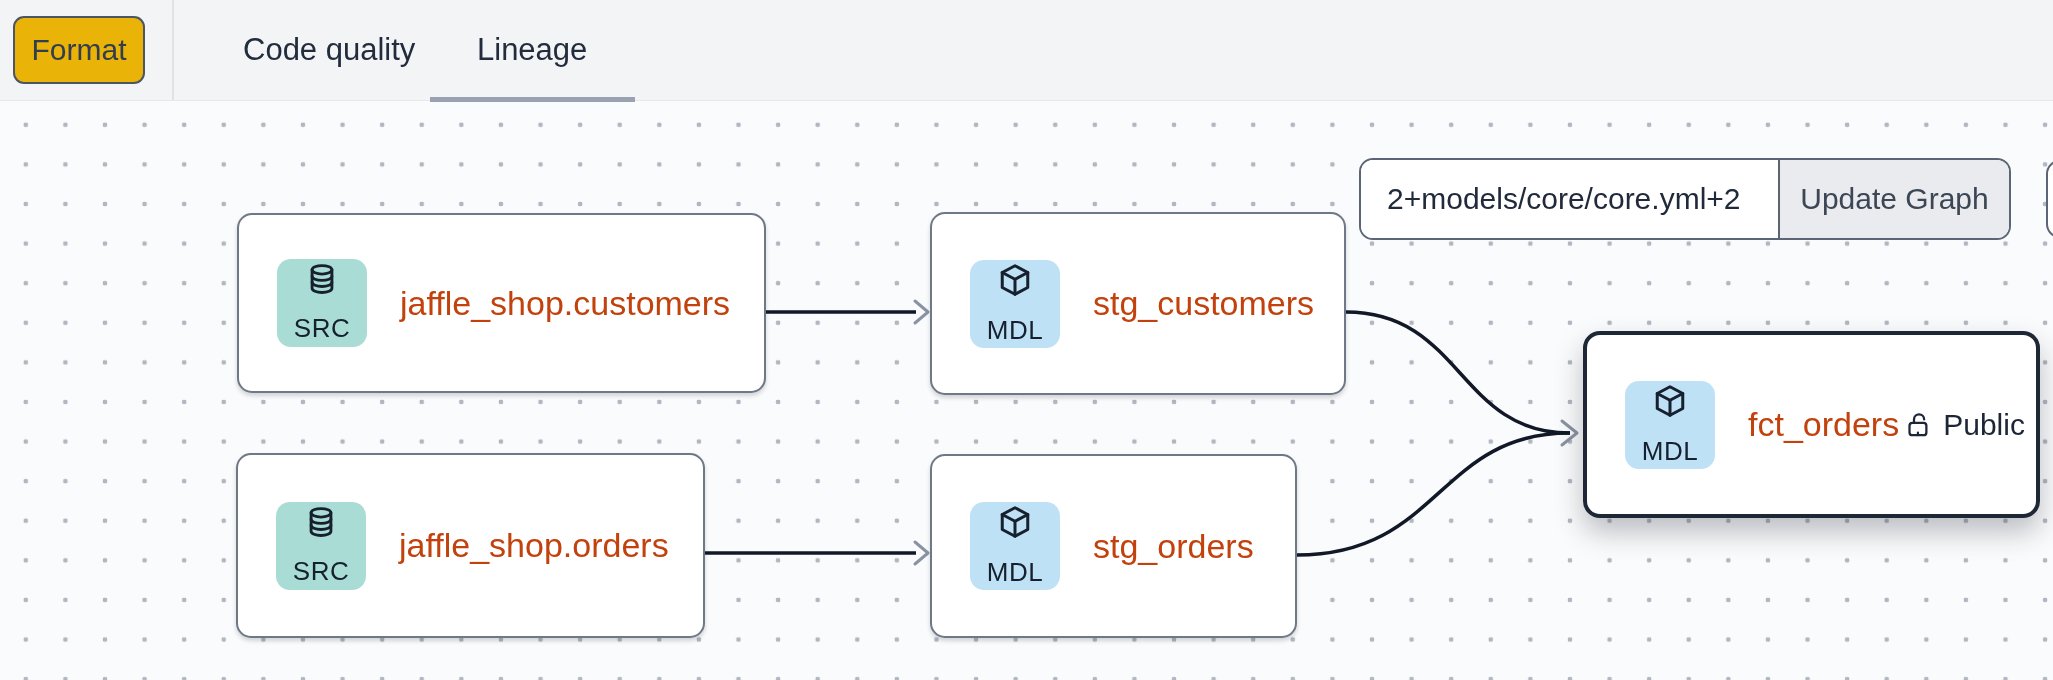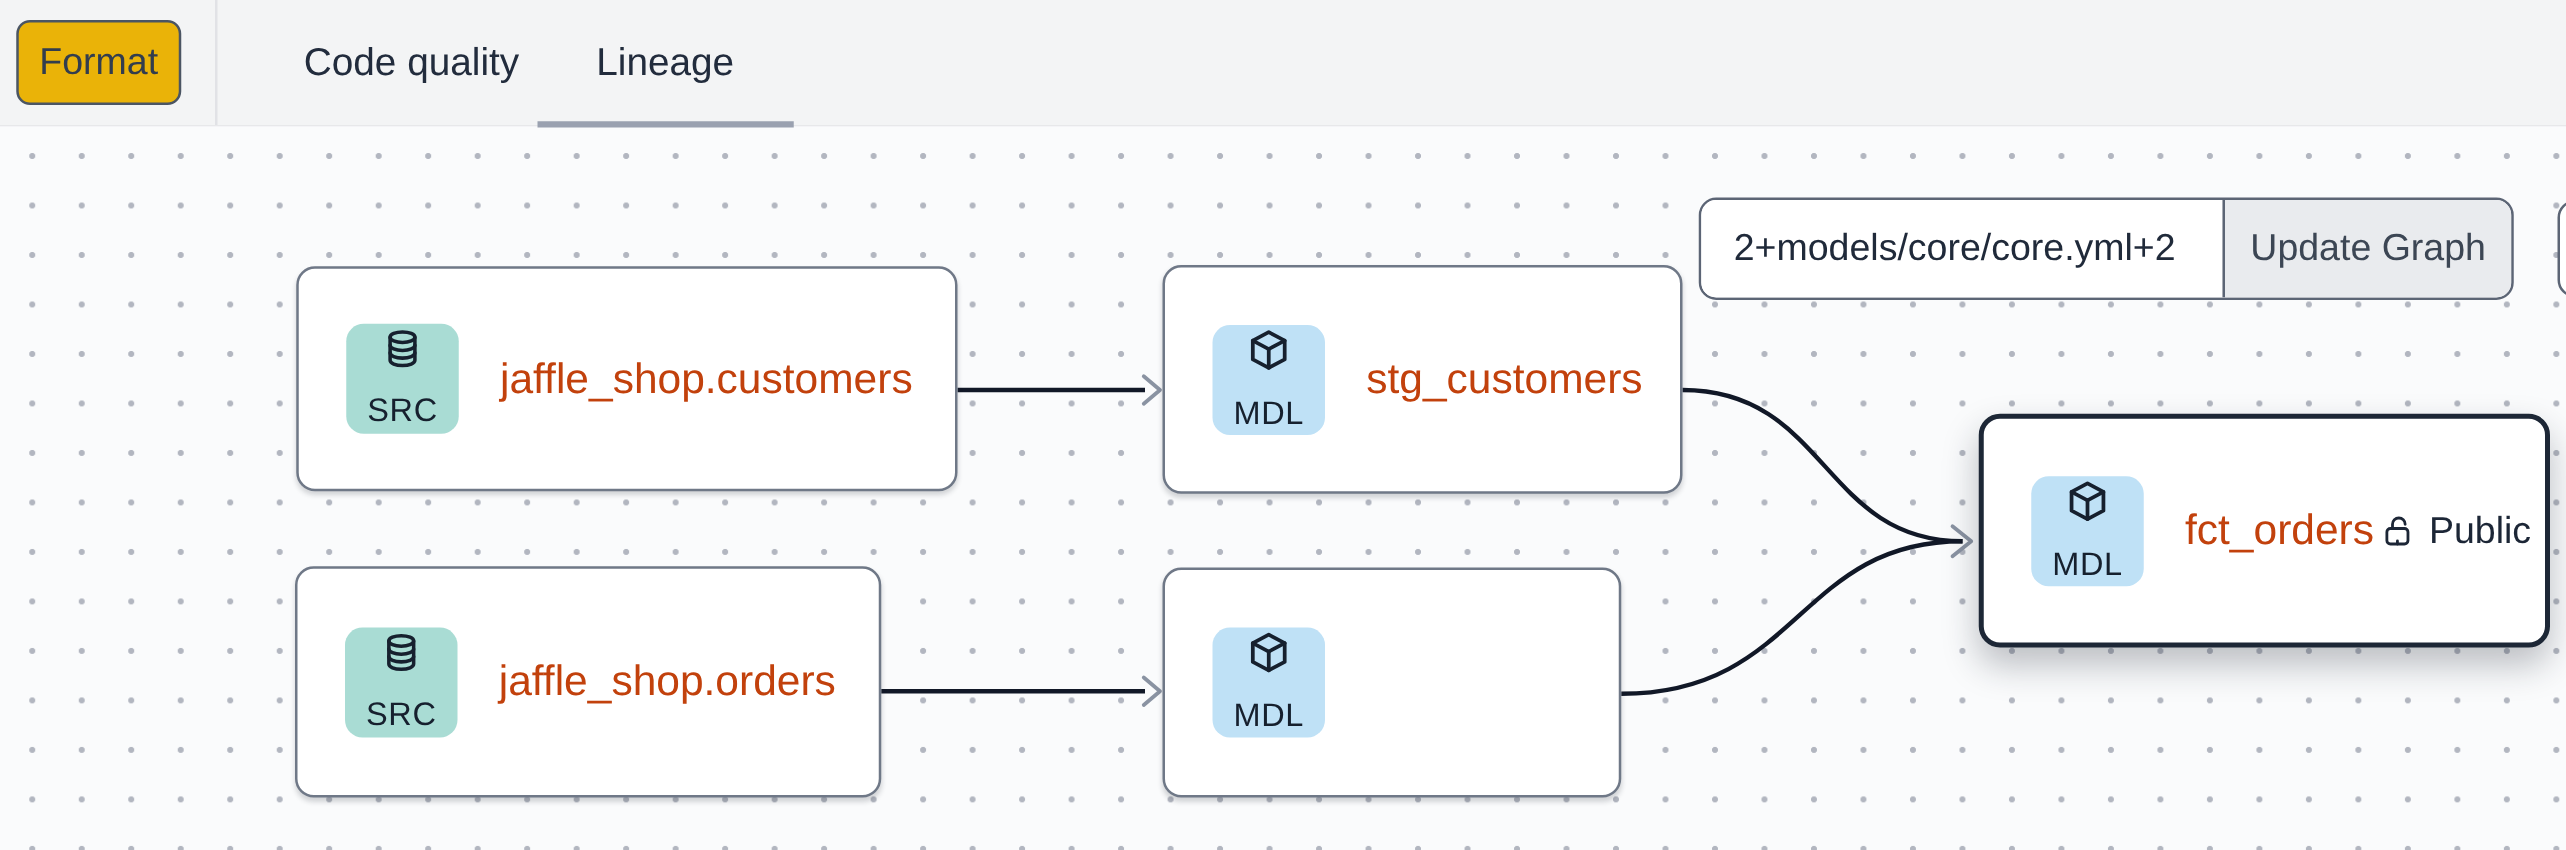--- a/index.html
+++ b/index.html
@@ -165,20 +165,21 @@
     <div class="node-badge badge-mdl">
       <span>
         <svg width="36" height="36" viewBox="0 0 24 24" fill="none" stroke="#16202e" stroke-width="2" stroke-linecap="round" stroke-linejoin="round">
           <path d="M12,2.5 L20.5,7 L20.5,17 L12,21.5 L3.5,17 L3.5,7 Z"></path>
           <path d="M3.5,7 L12,11.5 L20.5,7"></path>
           <path d="M12,11.5 L12,21.5"></path>
         </svg>
       </span>
       <span class="badge-type">MDL</span>
     </div>
+    <span class="node-label">stg_orders</span>
   </div>
 
   <div class="node node-selected n-fct-orders">
     <div class="node-badge badge-mdl">
       <span>
         <svg width="36" height="36" viewBox="0 0 24 24" fill="none" stroke="#16202e" stroke-width="2" stroke-linecap="round" stroke-linejoin="round">
           <path d="M12,2.5 L20.5,7 L20.5,17 L12,21.5 L3.5,17 L3.5,7 Z"></path>
           <path d="M3.5,7 L12,11.5 L20.5,7"></path>
           <path d="M12,11.5 L12,21.5"></path>
         </svg>

